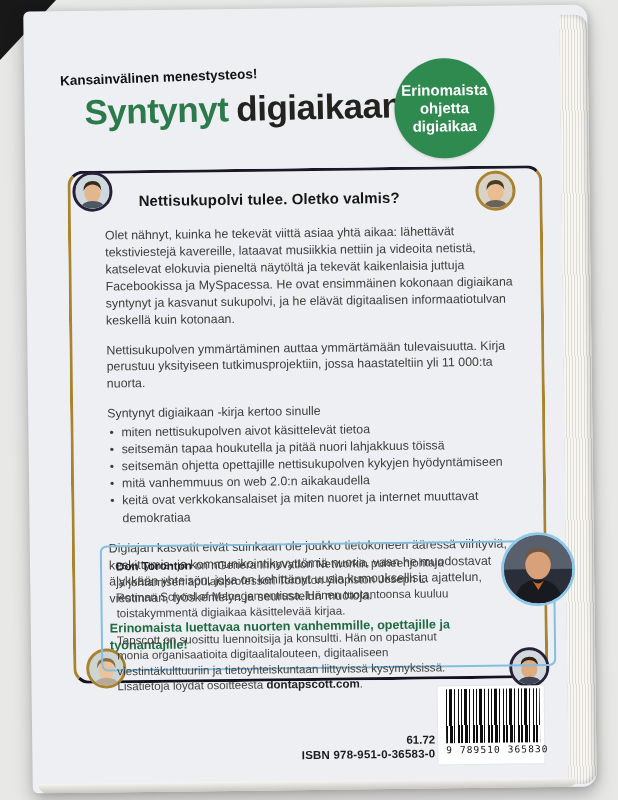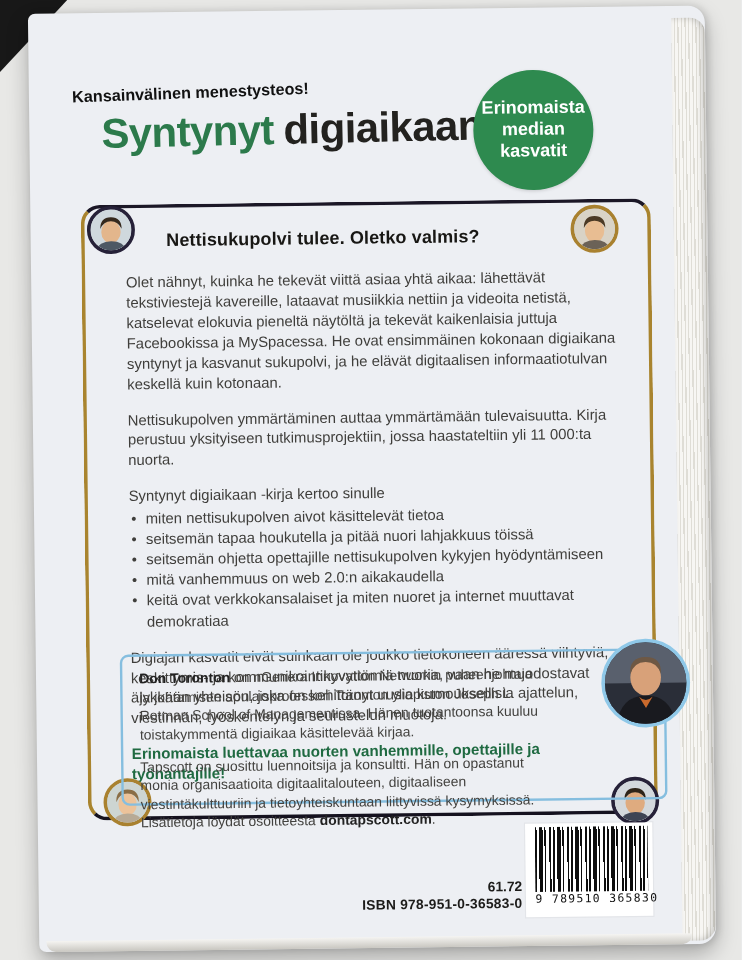--- a/index.html
+++ b/index.html
@@ -138,22 +138,22 @@
   <div class="book">
     <div class="page-edges"></div>
     <div class="book-bottom-edge"></div>
 
     <div class="tagline">Kansainvälinen menestysteos!</div>
 
     <h1 class="title"><span class="t-green">Syntynyt</span><span class="t-dark">digiaikaan</span></h1>
 
     <div class="badge">
       <div>Erinomaista</div>
-      <div>median</div>
-      <div>kasvatit</div>
+      <div>ohjetta</div>
+      <div>digiaikaa</div>
     </div>
 
     <div class="panel">
 
       <div class="portrait ring-dark pos-tl">
         <svg viewBox="0 0 40 40">
           <rect width="40" height="40" fill="#cfd8dd"></rect>
           <ellipse cx="20" cy="22" rx="9.5" ry="11" fill="#e3b68c"></ellipse>
           <path d="M9.5 19 Q9.5 7.5 20 7.5 Q30.5 7.5 30.5 19 Q27 11.5 20 11.5 Q13 11.5 9.5 19 Z" fill="#35291d"></path>
           <path d="M5 40 Q8 31 20 31 Q32 31 35 40 Z" fill="#4d5864"></path>

